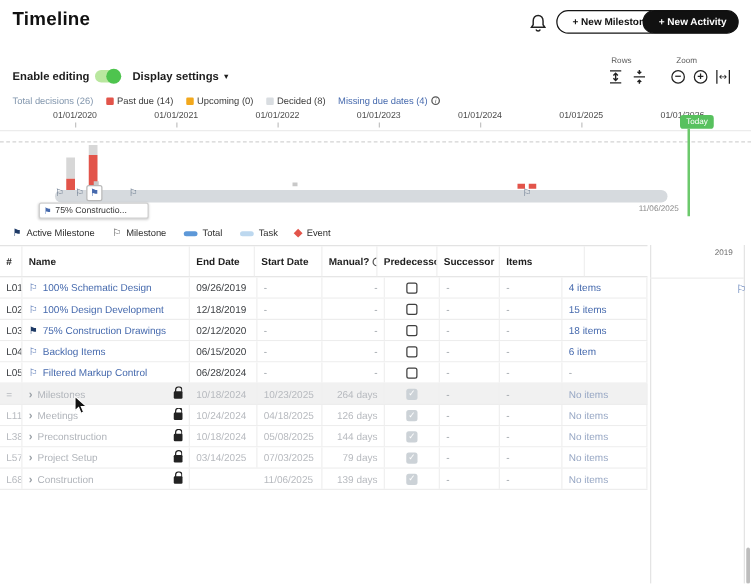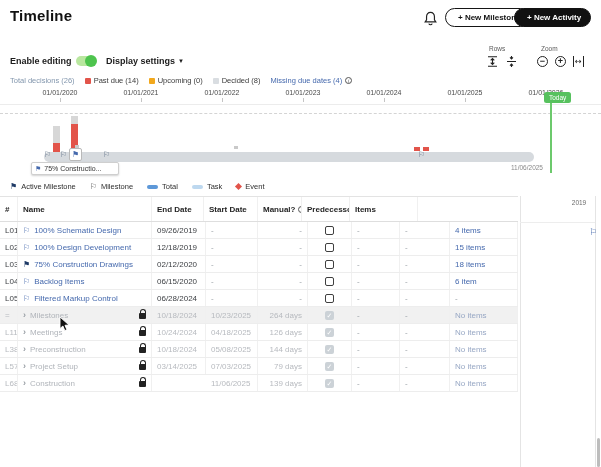--- a/index.html
+++ b/index.html
@@ -236,20 +236,23 @@
         <div class="th" style="width: 54px;">
           <span>Start Date</span>
         </div>
         <div class="th" style="width: 44px;">
           <span>Manual?</span>
           <span class="info">i</span>
         </div>
         <div class="th" style="width: 48px;">
           <span>Predecessor</span>
         </div>
+        <div class="th" style="width: 50px;">
+          <span>Successor</span>
+        </div>
         <div class="th" style="width: 68px;">
           <span>Items</span>
         </div>
       </div>
     <div id="tbody">
         <div class="tr">
           <div class="td" style="width: 18px;">
             <span>L01</span>
           </div>
           <div class="td name-cell" style="width: 134px;">

